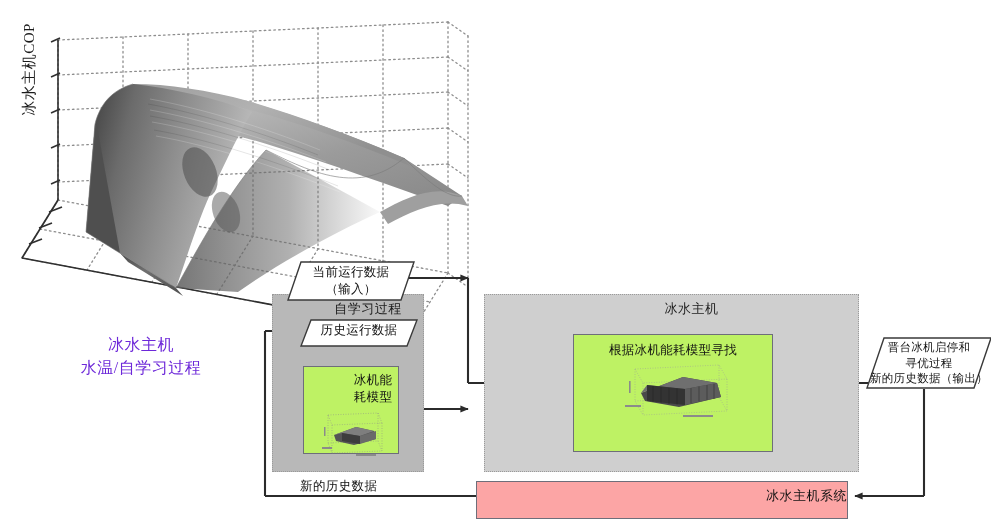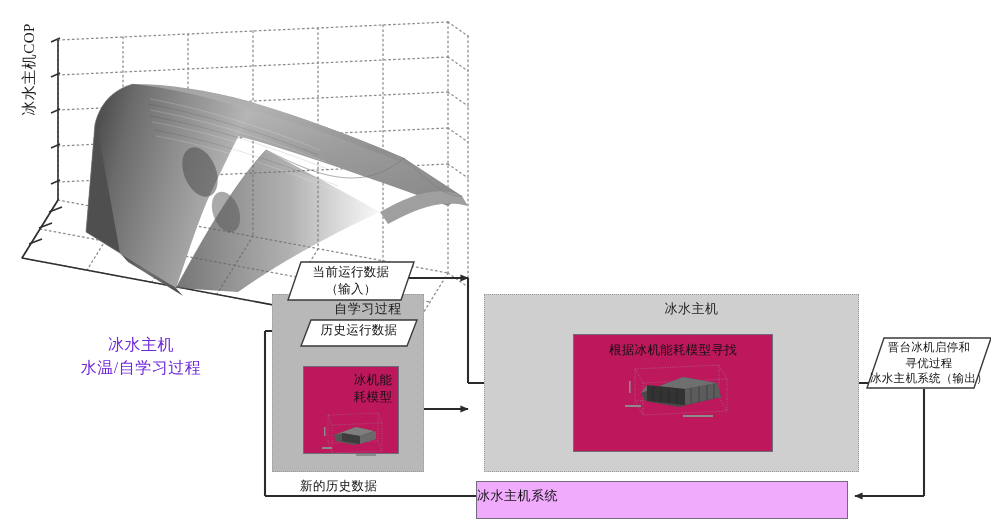--- a/index.html
+++ b/index.html
@@ -111,21 +111,21 @@
     font-size: 12.5px;
   }
   #io-output {
     left: 866px; top: 337px;
     width: 126px; height: 52px;
     font-size: 11.5px;
   }
 
   .rect-box {
     position: absolute;
-    background: #be185d;
+    background: #bef264;
     border: 1.5px solid #6e6e7a;
     text-align: center;
   }
   #box-model {
     left: 303px; top: 366px;
     width: 96px; height: 88px;
   }
   #box-model .box-title {
     font-size: 12.5px;
     color: #111;
@@ -144,23 +144,23 @@
     line-height: 1.4;
     letter-spacing: 0.3px;
   }
 
   .thumb { display: block; margin: 3px auto 0 auto; }
 
   #box-system {
     position: absolute;
     left: 476px; top: 481px;
     width: 372px; height: 38px;
-    background: #f0abfc;
+    background: #fca5a5;
     border: 1.5px solid #6e6e7a;
-    text-align: left;
+    text-align: right;
     line-height: 28px;
     font-size: 13px;
     color: #111;
     letter-spacing: 0.5px;
   }
 
   .free-label {
     position: absolute;
     font-size: 12.5px;
     color: #111;
@@ -377,21 +377,21 @@
     </div>
   </div>
 
   <div class="para-box" id="io-output">
     <svg class="para-bg" width="126" height="52" viewBox="0 0 126 52" preserveAspectRatio="none">
       <polygon points="18,1 125,1 108,51 1,51" fill="#ffffff" stroke="#3a3a3a" stroke-width="1.4"></polygon>
     </svg>
     <div class="para-txt">
       <div>晋台冰机启停和</div>
       <div>寻优过程</div>
-      <div>冰水主机系统（输出）</div>
+      <div>新的历史数据（输出）</div>
     </div>
   </div>
 
   <div class="rect-box" id="box-model">
     <div class="box-title">冰机能耗模型</div>
     <svg class="thumb" width="70" height="50" viewBox="0 0 70 50">
       <g stroke="#8a8a8a" stroke-width="0.5" fill="none" stroke-dasharray="1 1.5">
         <path d="M12,6 L62,4 L66,14 L16,16 Z"></path>
         <path d="M12,6 L12,34"></path>
           <path d="M62,4 L62,32"></path>

